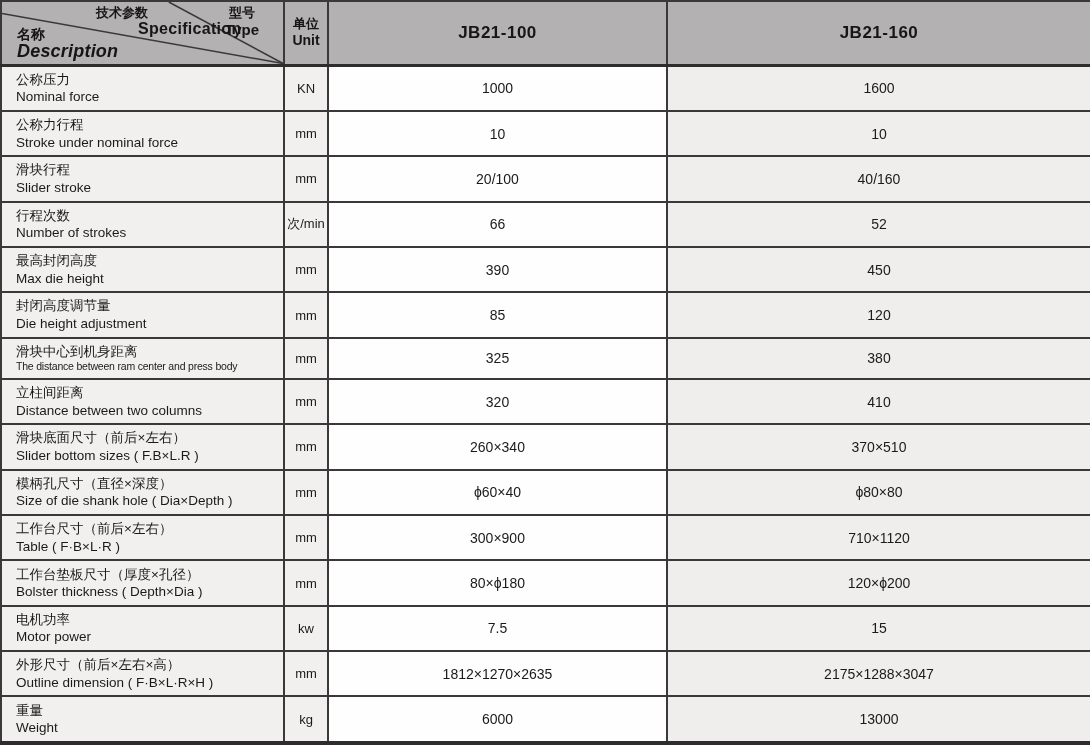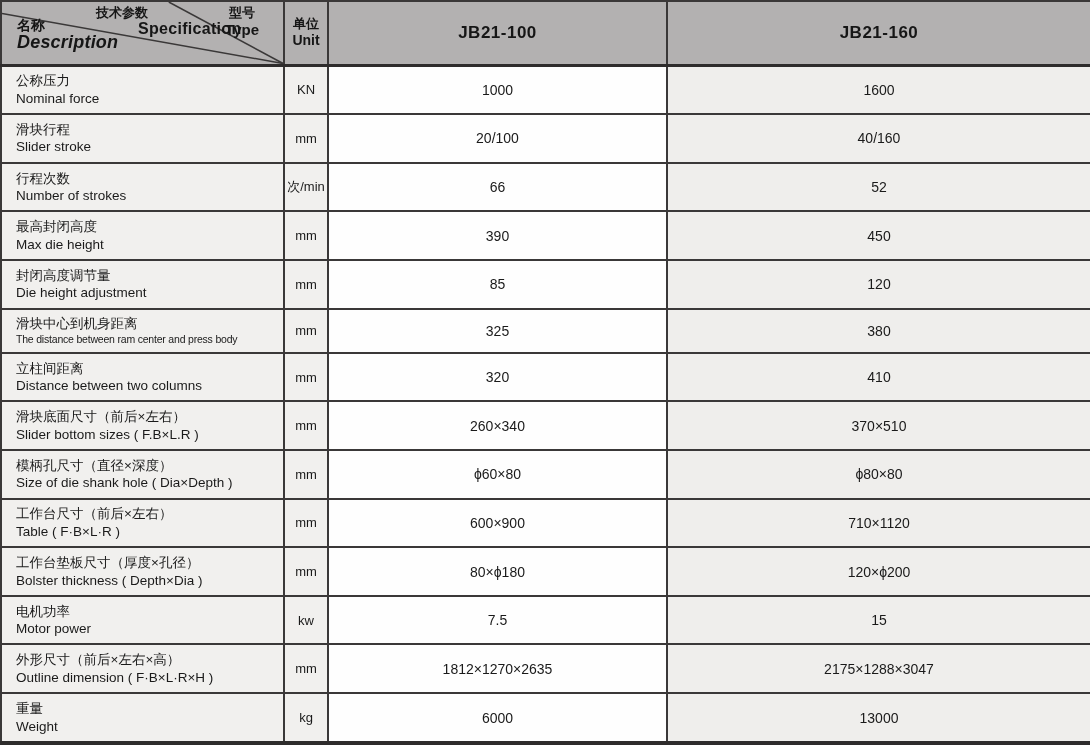--- a/index.html
+++ b/index.html
@@ -35,21 +35,21 @@
 
   
   th.diag { position: relative; overflow: hidden; }
   th.diag svg.diag-lines { position: absolute; left: 0; top: 0; width: 100%; height: 100%; display: block; }
   .diag-spec { position: absolute; top: 4px; left: 72px; text-align: left; line-height: 1.1; }
   .diag-spec .zh { font-size: 13px; margin-left: 22px; }
   .diag-spec .en { font-size: 16px; margin-left: 64px; letter-spacing: 0.3px; }
   .diag-type { position: absolute; top: 4px; right: 24px; text-align: center; line-height: 1.15; }
   .diag-type .zh { font-size: 13px; }
   .diag-type .en { font-size: 15px; }
-  .diag-name { position: absolute; bottom: 12px; left: 15px; text-align: left; line-height: 1.05; }
+  .diag-name { position: absolute; bottom: 3px; left: 15px; text-align: left; line-height: 1.05; }
   .diag-name .zh { font-size: 14px; }
   .diag-name .en { font-size: 18px; letter-spacing: 0.2px; font-style: italic; }
 
   th.unit-head { font-size: 13px; line-height: 1.25; text-align: center; }
   th.unit-head .en { font-size: 14px; }
   th.model-head { font-size: 17px; text-align: center; letter-spacing: 0.5px; }
 
   tbody tr { height: 28px; }
   td.label {
     background: #f1f0ee;
@@ -114,20 +114,29 @@
         <td class="label">
           <div class="zh">公称压力</div>
           <div class="en">Nominal force</div>
         </td>
         <td class="unit">KN</td>
         <td class="v1">1000</td>
         <td class="v2">1600</td>
       </tr>
       <tr>
         <td class="label">
+          <div class="zh">公称力行程</div>
+          <div class="en">Stroke under nominal force</div>
+        </td>
+        <td class="unit">mm</td>
+        <td class="v1">10</td>
+        <td class="v2">10</td>
+      </tr>
+      <tr>
+        <td class="label">
           <div class="zh">滑块行程</div>
           <div class="en">Slider stroke</div>
         </td>
         <td class="unit">mm</td>
         <td class="v1">20/100</td>
         <td class="v2">40/160</td>
       </tr>
       <tr>
         <td class="label">
           <div class="zh">行程次数</div>
@@ -181,30 +190,30 @@
         <td class="unit">mm</td>
         <td class="v1">260×340</td>
         <td class="v2">370×510</td>
       </tr>
       <tr>
         <td class="label">
           <div class="zh">模柄孔尺寸（直径×深度）</div>
           <div class="en">Size of die shank hole ( Dia×Depth )</div>
         </td>
         <td class="unit">mm</td>
-        <td class="v1">ϕ60×80</td>
+        <td class="v1">ϕ60×40</td>
         <td class="v2">ϕ80×80</td>
       </tr>
       <tr>
         <td class="label">
           <div class="zh">工作台尺寸（前后×左右）</div>
           <div class="en">Table ( F·B×L·R )</div>
         </td>
         <td class="unit">mm</td>
-        <td class="v1">600×900</td>
+        <td class="v1">300×900</td>
         <td class="v2">710×1120</td>
       </tr>
       <tr>
         <td class="label">
           <div class="zh">工作台垫板尺寸（厚度×孔径）</div>
           <div class="en">Bolster thickness ( Depth×Dia )</div>
         </td>
         <td class="unit">mm</td>
         <td class="v1">80×ϕ180</td>
         <td class="v2">120×ϕ200</td>

